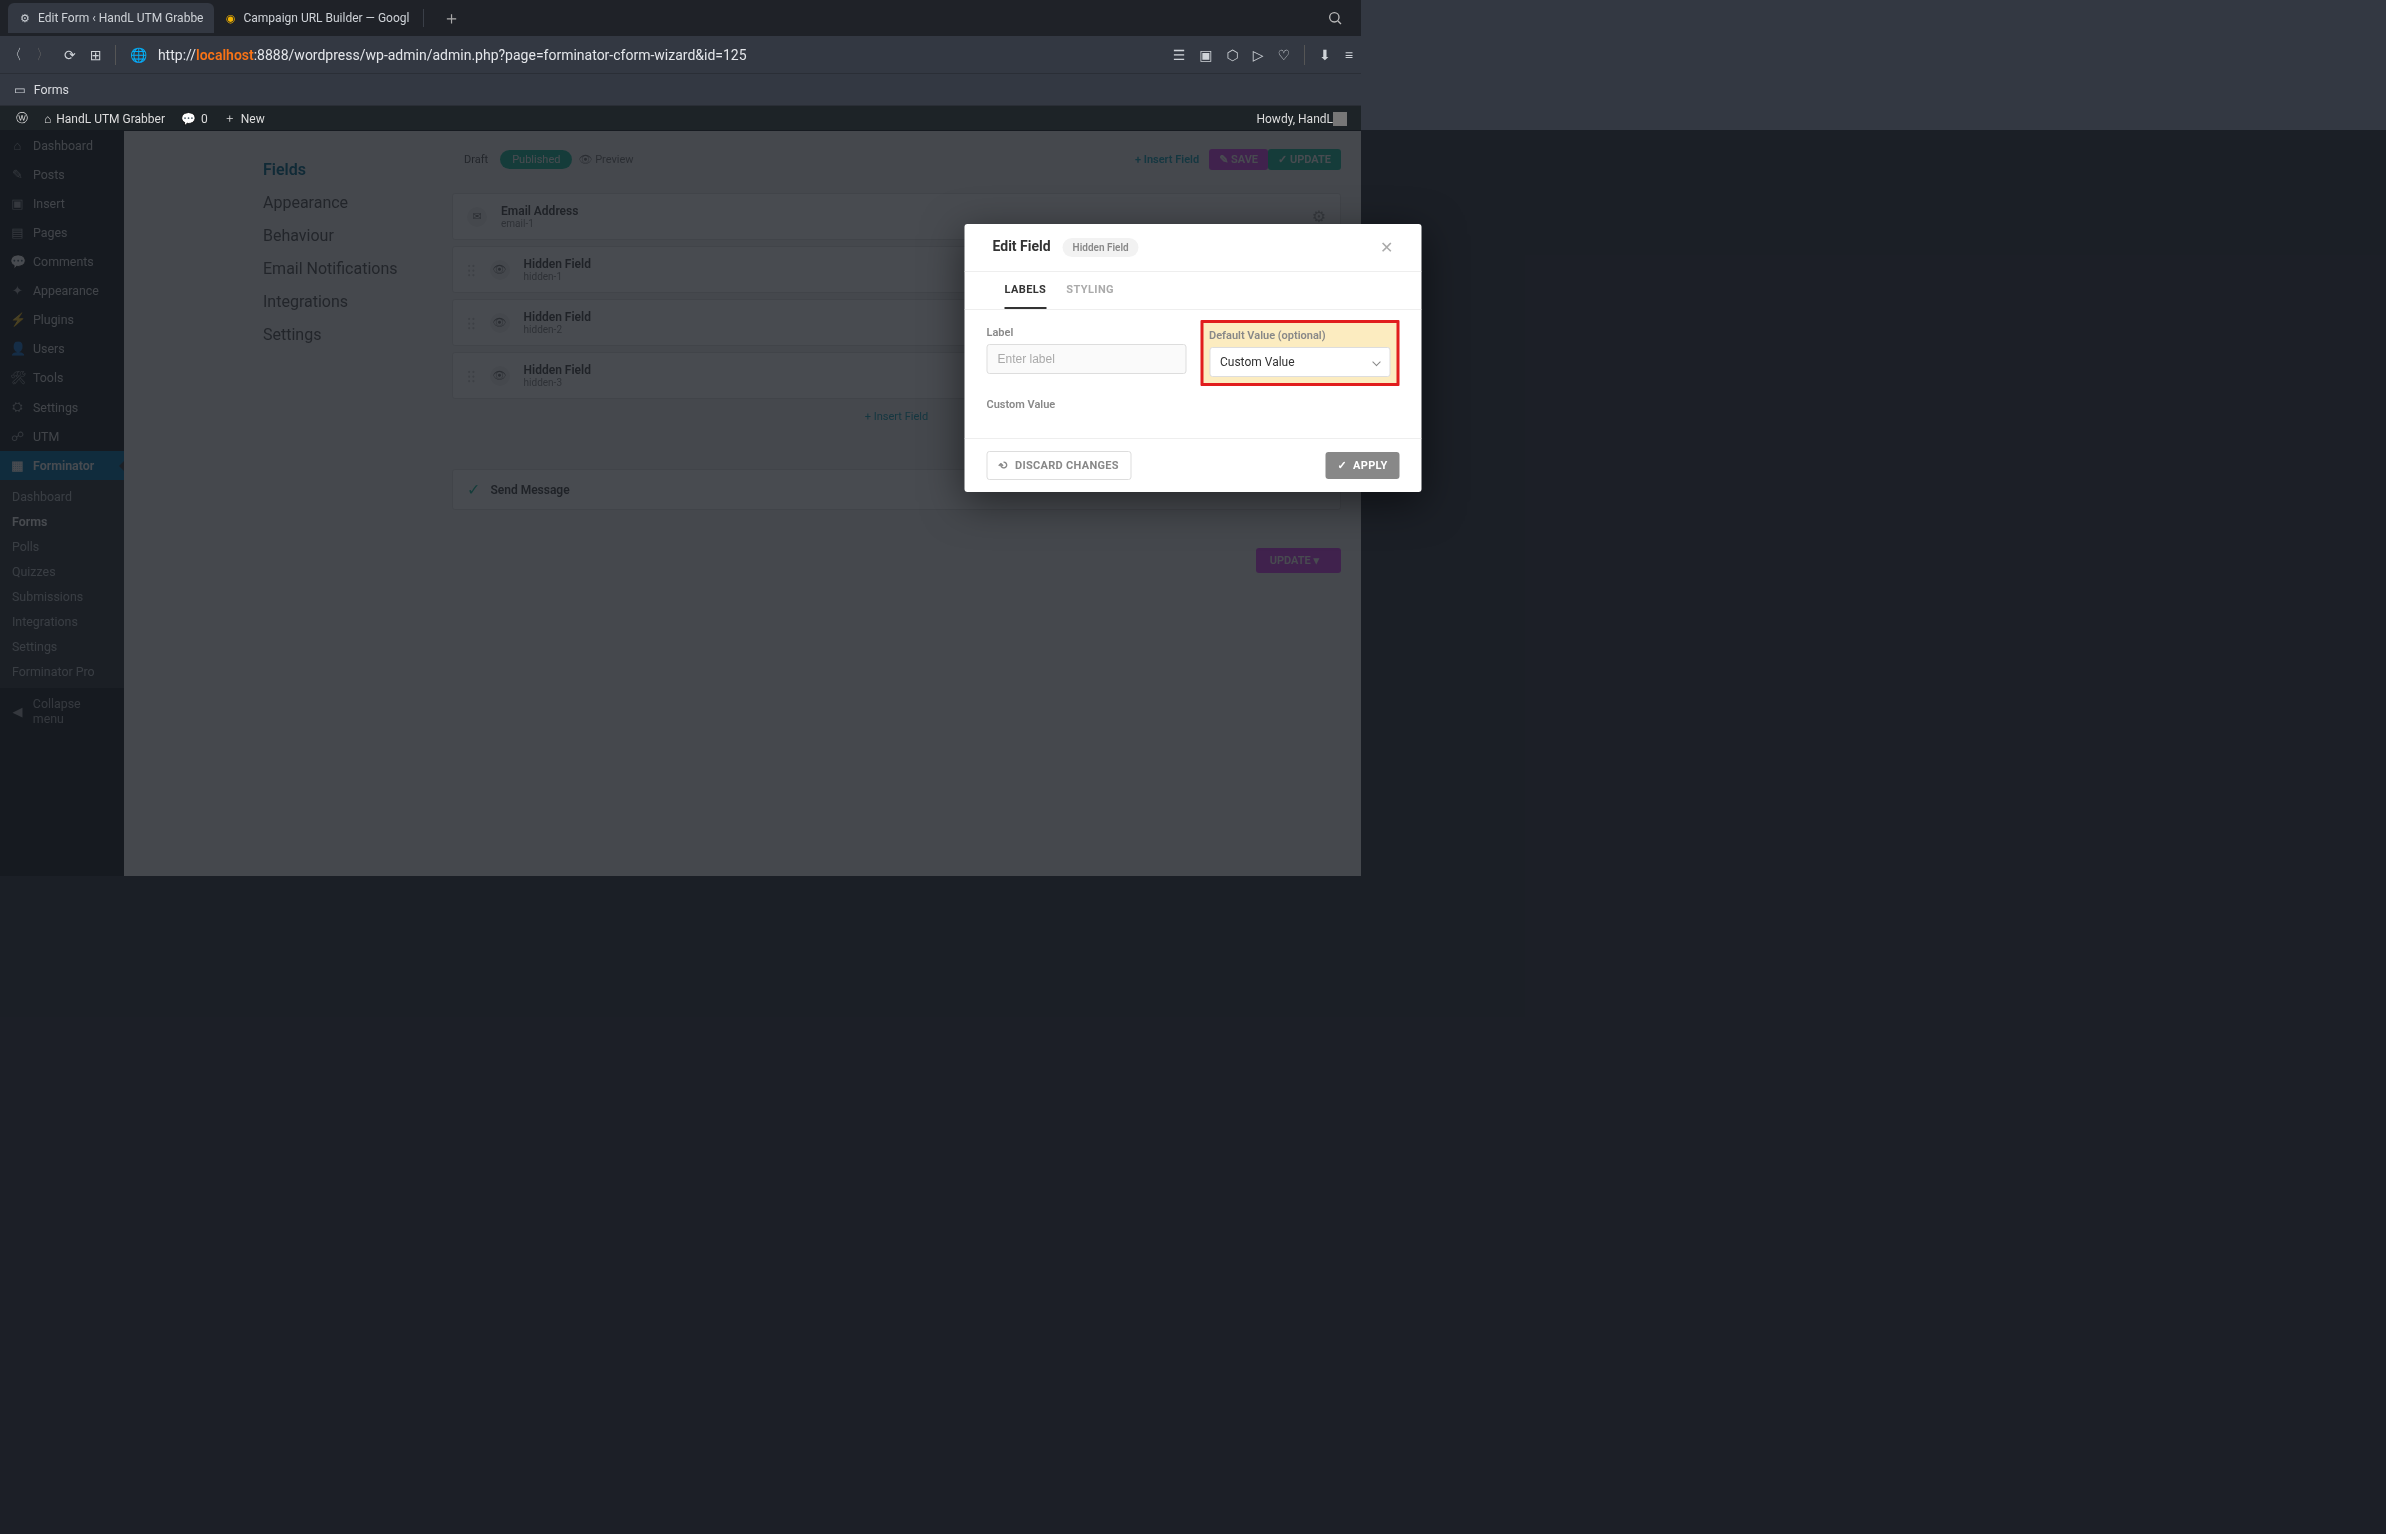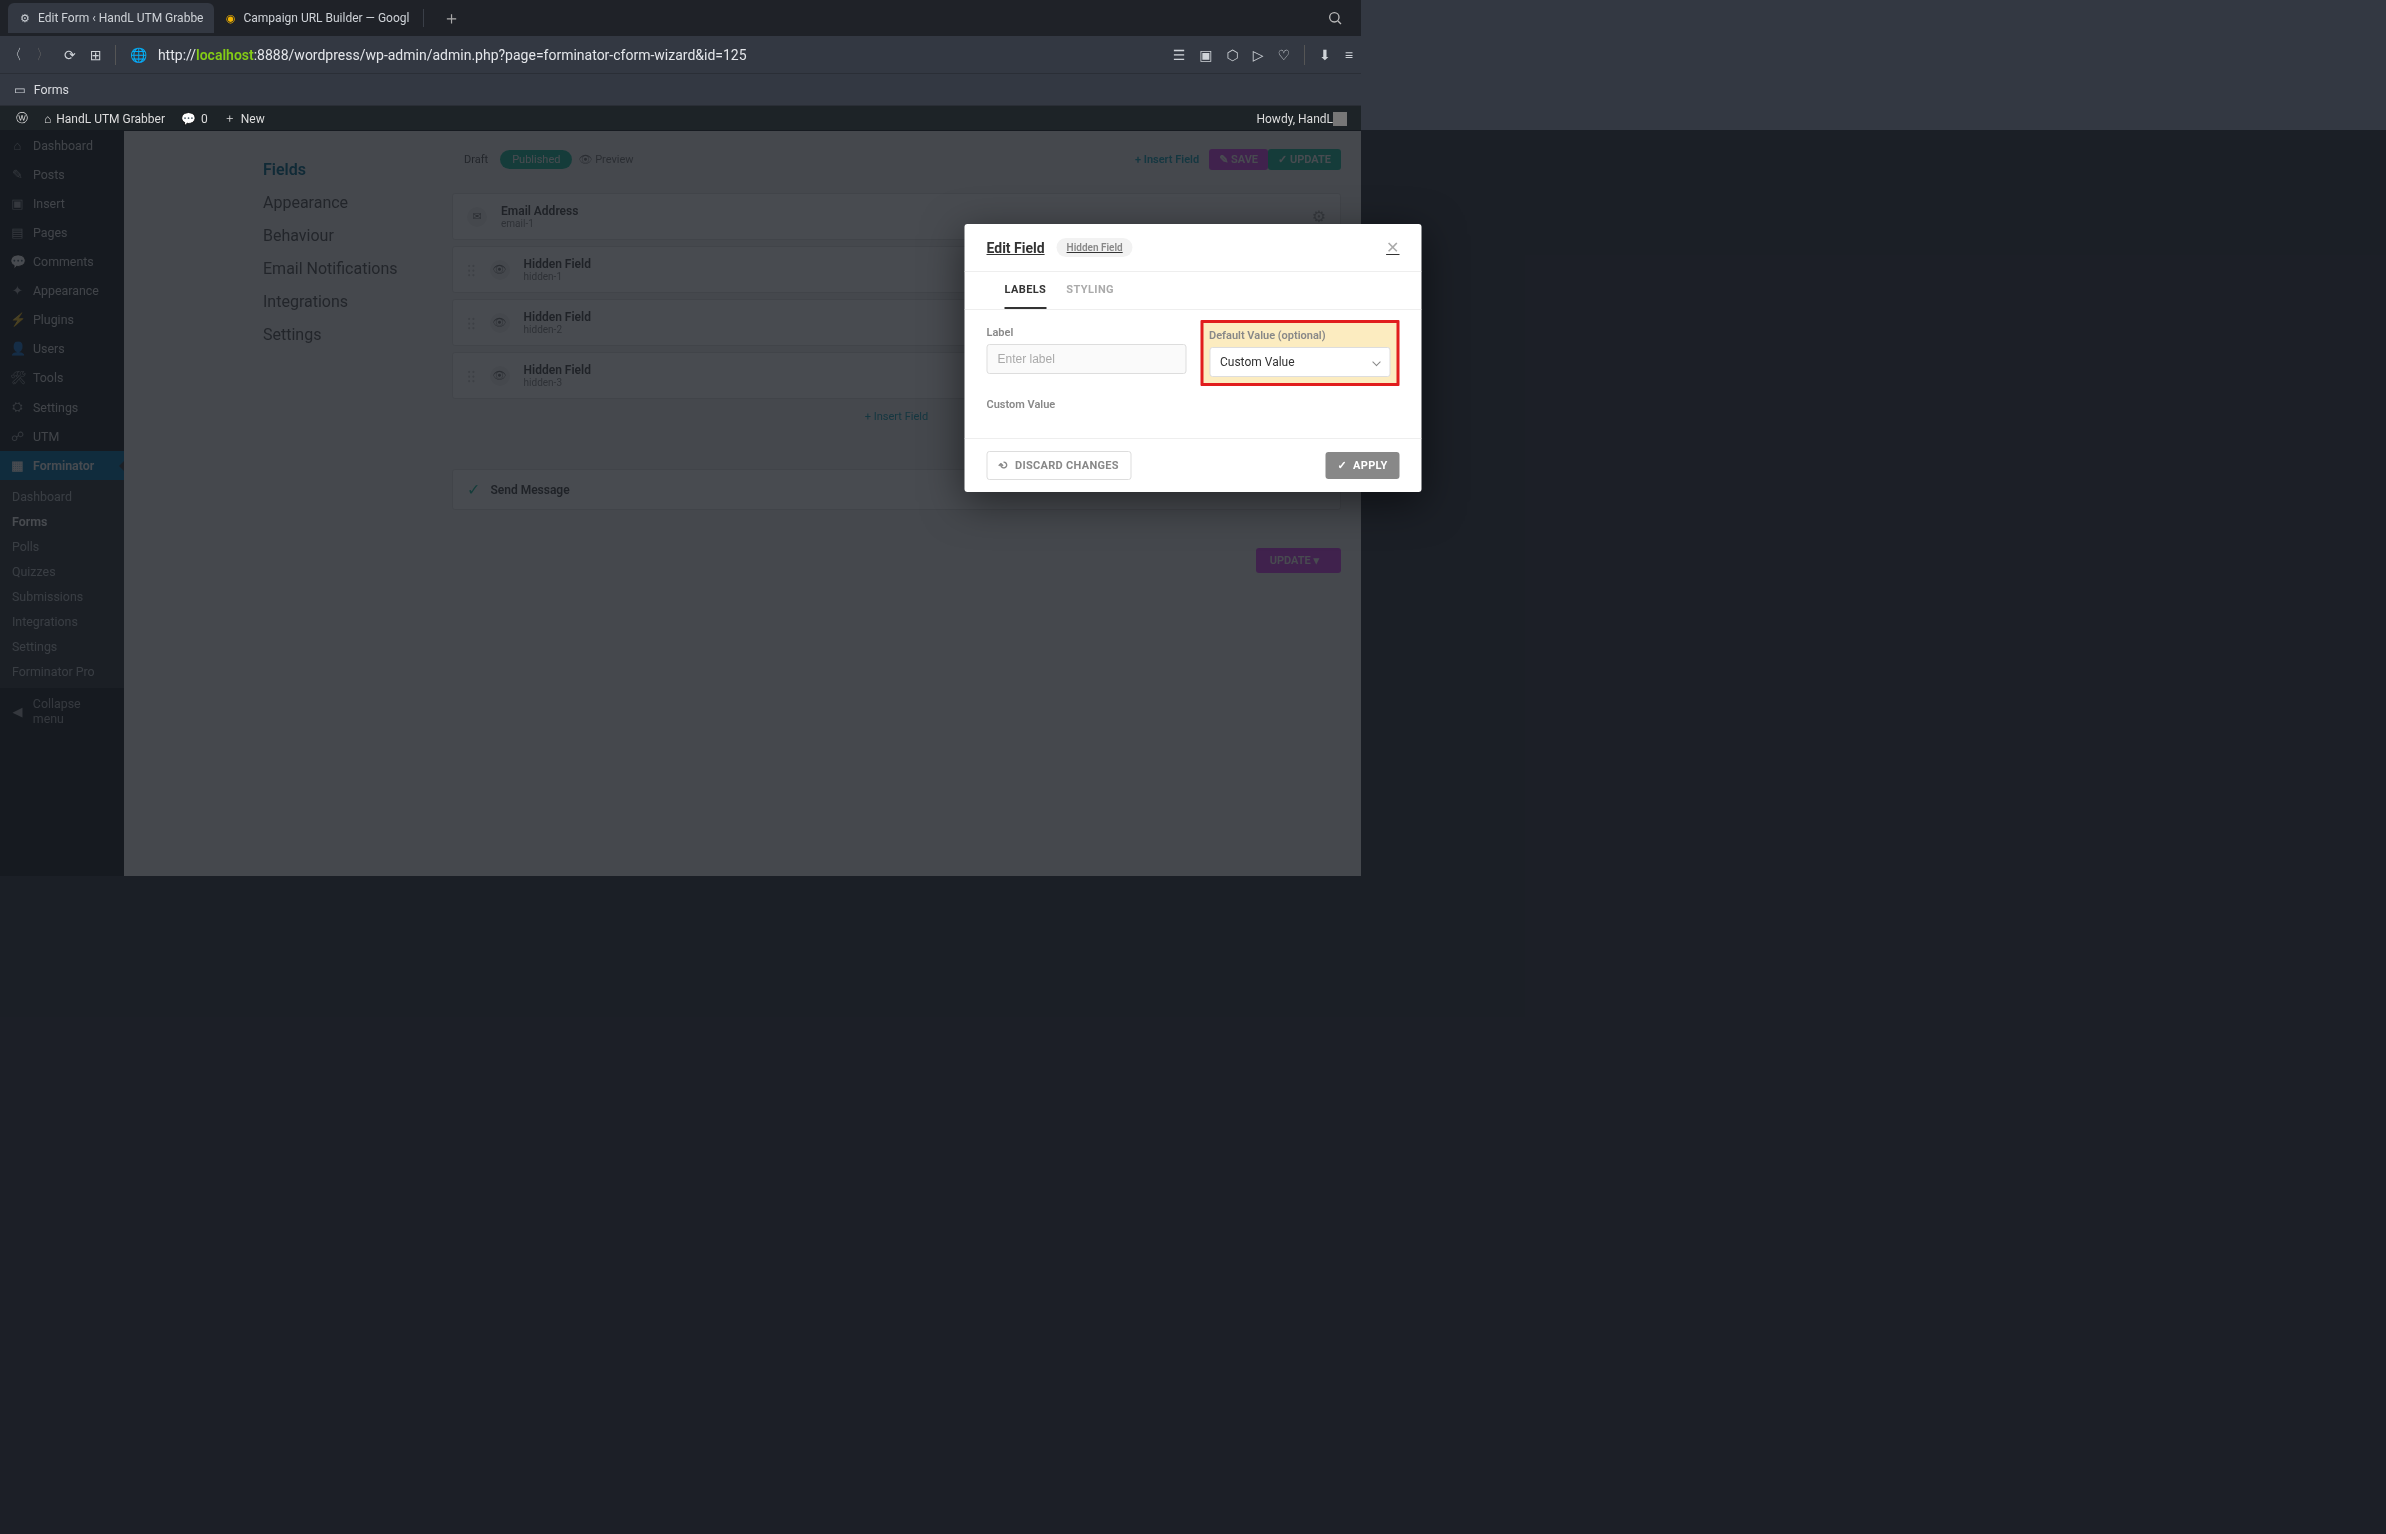--- a/index.html
+++ b/index.html
@@ -10,21 +10,21 @@
     .tab { display:flex; align-items:center; height:30px; padding:0 10px; border-radius:6px 6px 0 0; font-size:12px; color:#cfd3d8; max-width:219px; overflow:hidden; white-space:nowrap; gap:6px; }
     .tab.active { background:#333842; }
     .favicon { width:14px; height:14px; display:inline-flex; align-items:center; justify-content:center; font-size:11px; }
     .new-tab { color:#aaa; font-size:18px; padding:0 14px; }
     .right-tools-tab { margin-left:auto; color:#bbb; padding:0 10px; }
 
     .url-bar { height:38px; background:#333842; display:flex; align-items:center; padding:0 8px; gap:10px; color:#cfd3d8; border-bottom:1px solid #2a2e36;}
     .nav-icons { display:flex; align-items:center; gap:14px; font-size:14px; }
     .vsep { width:1px; height:20px; background:#555; }
     .url-text { flex:1; font-size:14px; color:#e4e6ea; white-space:nowrap; overflow:hidden; }
-    .url-text .host { font-weight:600; color:#84cc16;}
+    .url-text .host { font-weight:600; color:#f97316;}
     .tool-icons { display:flex; align-items:center; gap:14px; font-size:14px; }
 
     .bookmark-bar { height:32px; background:#333842; display:flex; align-items:center; padding:0 14px; color:#dadce0; font-size:12.4px; gap:8px; border-bottom:1px solid #2a2e36;}
     .bookmark-bar .folder { color:#cfd3d8; }
 
     
     .wp-admin-bar { height:25px; background:#1d2327; display:flex; align-items:center; padding:0 8px; color:#ddd; font-size:12px; }
     .wp-admin-bar .item { display:flex; align-items:center; gap:5px; padding:0 8px; height:100%; }
     .wp-admin-bar .right { margin-left:auto; display:flex; align-items:flex-start; padding-right:6px;}
     .avatar-sq { width:14px; height:14px; background:#777; }
@@ -69,21 +69,21 @@
     .bg-row .fsub{ font-size:10px; color:#888;}
     .bg-row .gear{ margin-left:auto; color:#aaa;}
     .bg-insert{ text-align:center; color:#17a2b8; font-size:11px; padding:5px;}
 
     .bg-submit-row { left:328px; right:20px; top:338px; background:#fff; border:1px solid #ddd; border-radius:3px; padding:10px 14px; display:flex; align-items:center;}
     .bg-bottom-btn { right:20px; top:418px; }
     .bg-bottom-btn .btn-sm.blue{ padding:6px 22px 6px 14px;}
 
     
     .modal { position:absolute; z-index:100; left:50%; top:224px; transform:translateX(-50%); width:457px; background:#fff; border-radius:3px; box-shadow:0 10px 40px rgba(0,0,0,0.5); overflow:hidden; font-size:13px; color:#333; }
-    .modal-header { display:flex; align-items:center; padding:14px 22px; border-bottom:1px solid #eee; gap:12px;text-decoration:underline;}
+    .modal-header { display:flex; padding:14px 28px; border-bottom:1px solid #eee; gap:12px;}
     .modal-title { font-weight:700; font-size:14px; color:#333;}
     .badge { background:#f2f2f2; color:#888; font-size:10px; font-weight:600; padding:4px 10px; border-radius:12px;}
     .modal-close { margin-left:auto; color:#aaa; font-size:16px; cursor:pointer;}
     .modal-tabs { display:flex; padding:0 40px; border-bottom:1px solid #eee;}
     .modal-tab { padding:11px 0; margin-right:20px; font-size:11px; font-weight:700; color:#aaa; letter-spacing:0.4px;}
     .modal-tab.active { color:#333; border-bottom:2px solid #333;}
     .modal-body { padding:16px 22px 22px;}
     .field-row { display:flex; gap:14px; margin-bottom:12px;}
     .field-col { flex:1;}
     .field-label { font-size:11px; color:#888; font-weight:600; margin-bottom:5px; display:block;}

